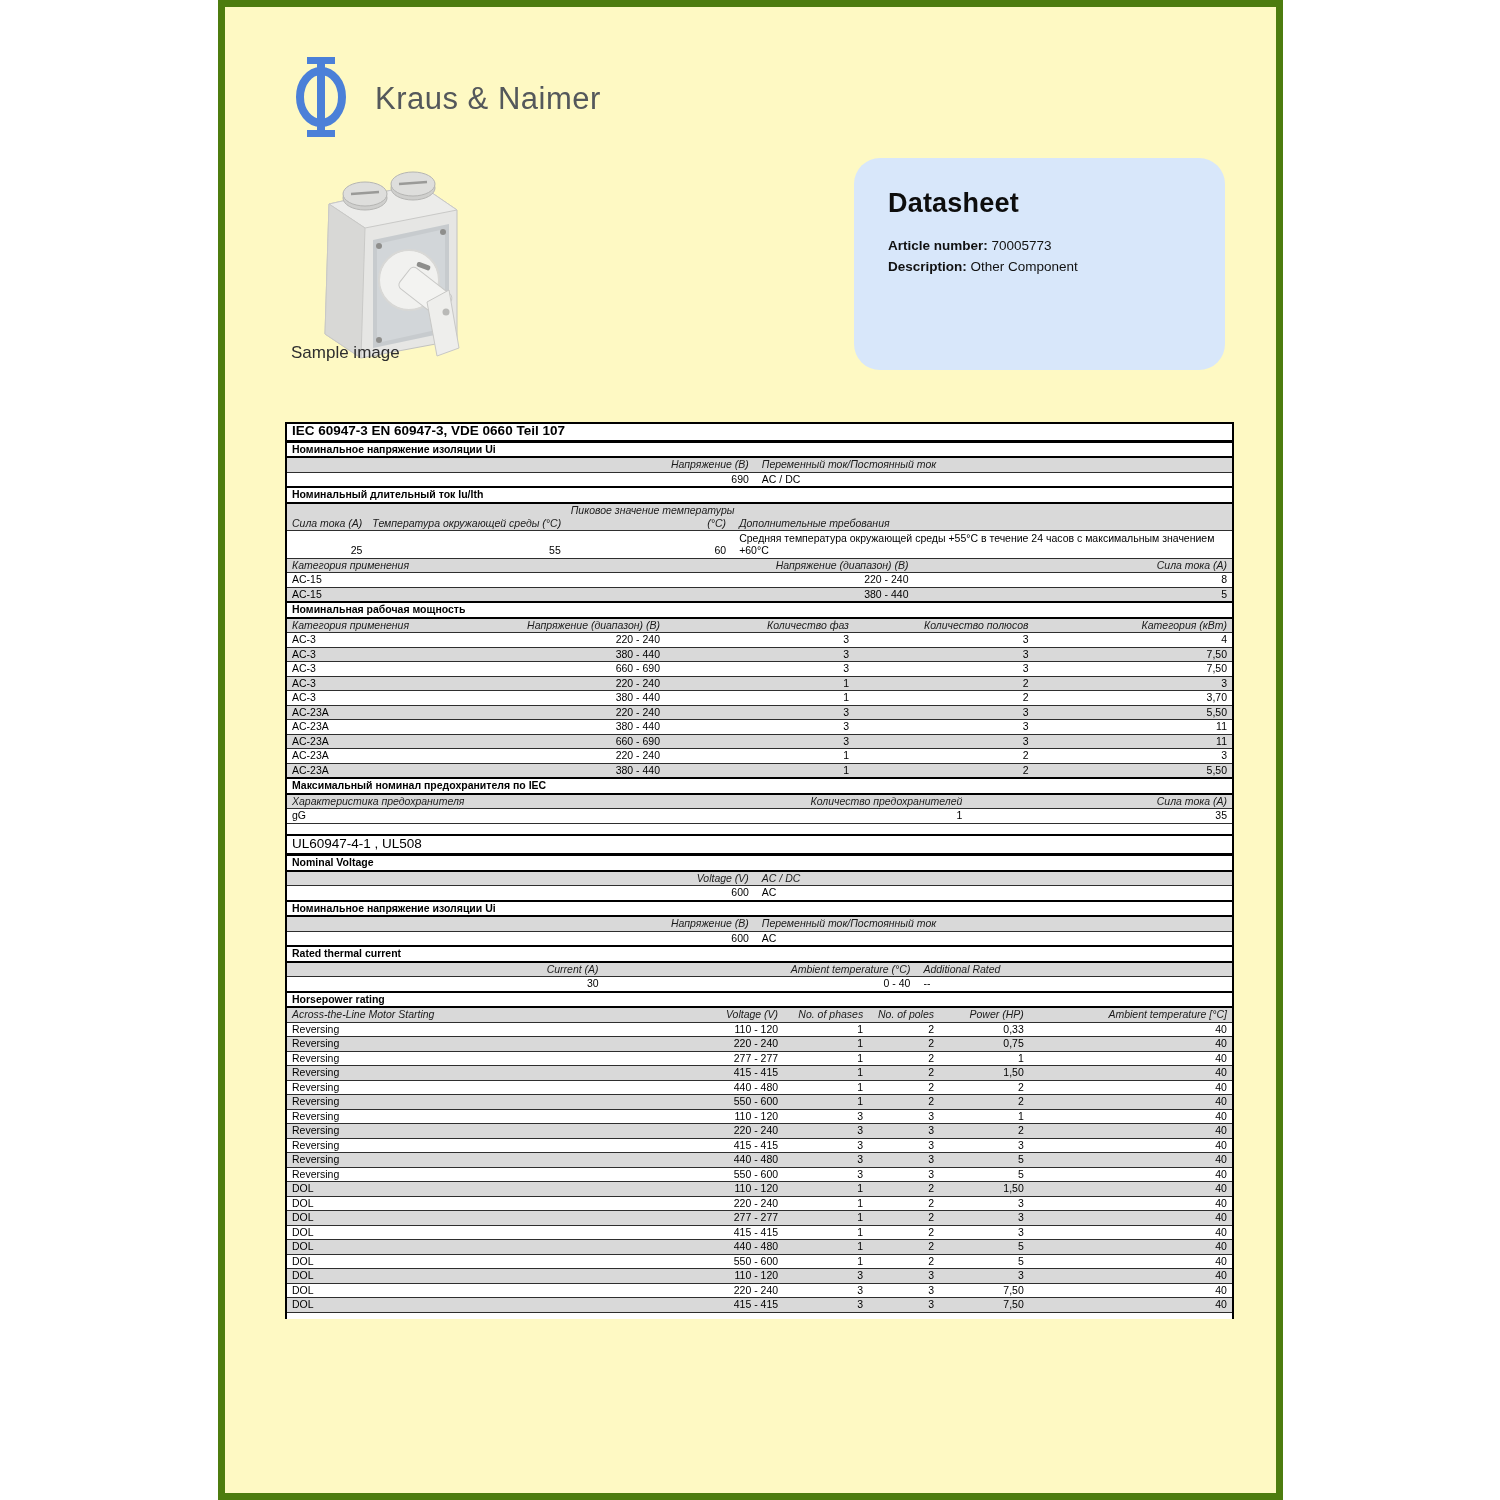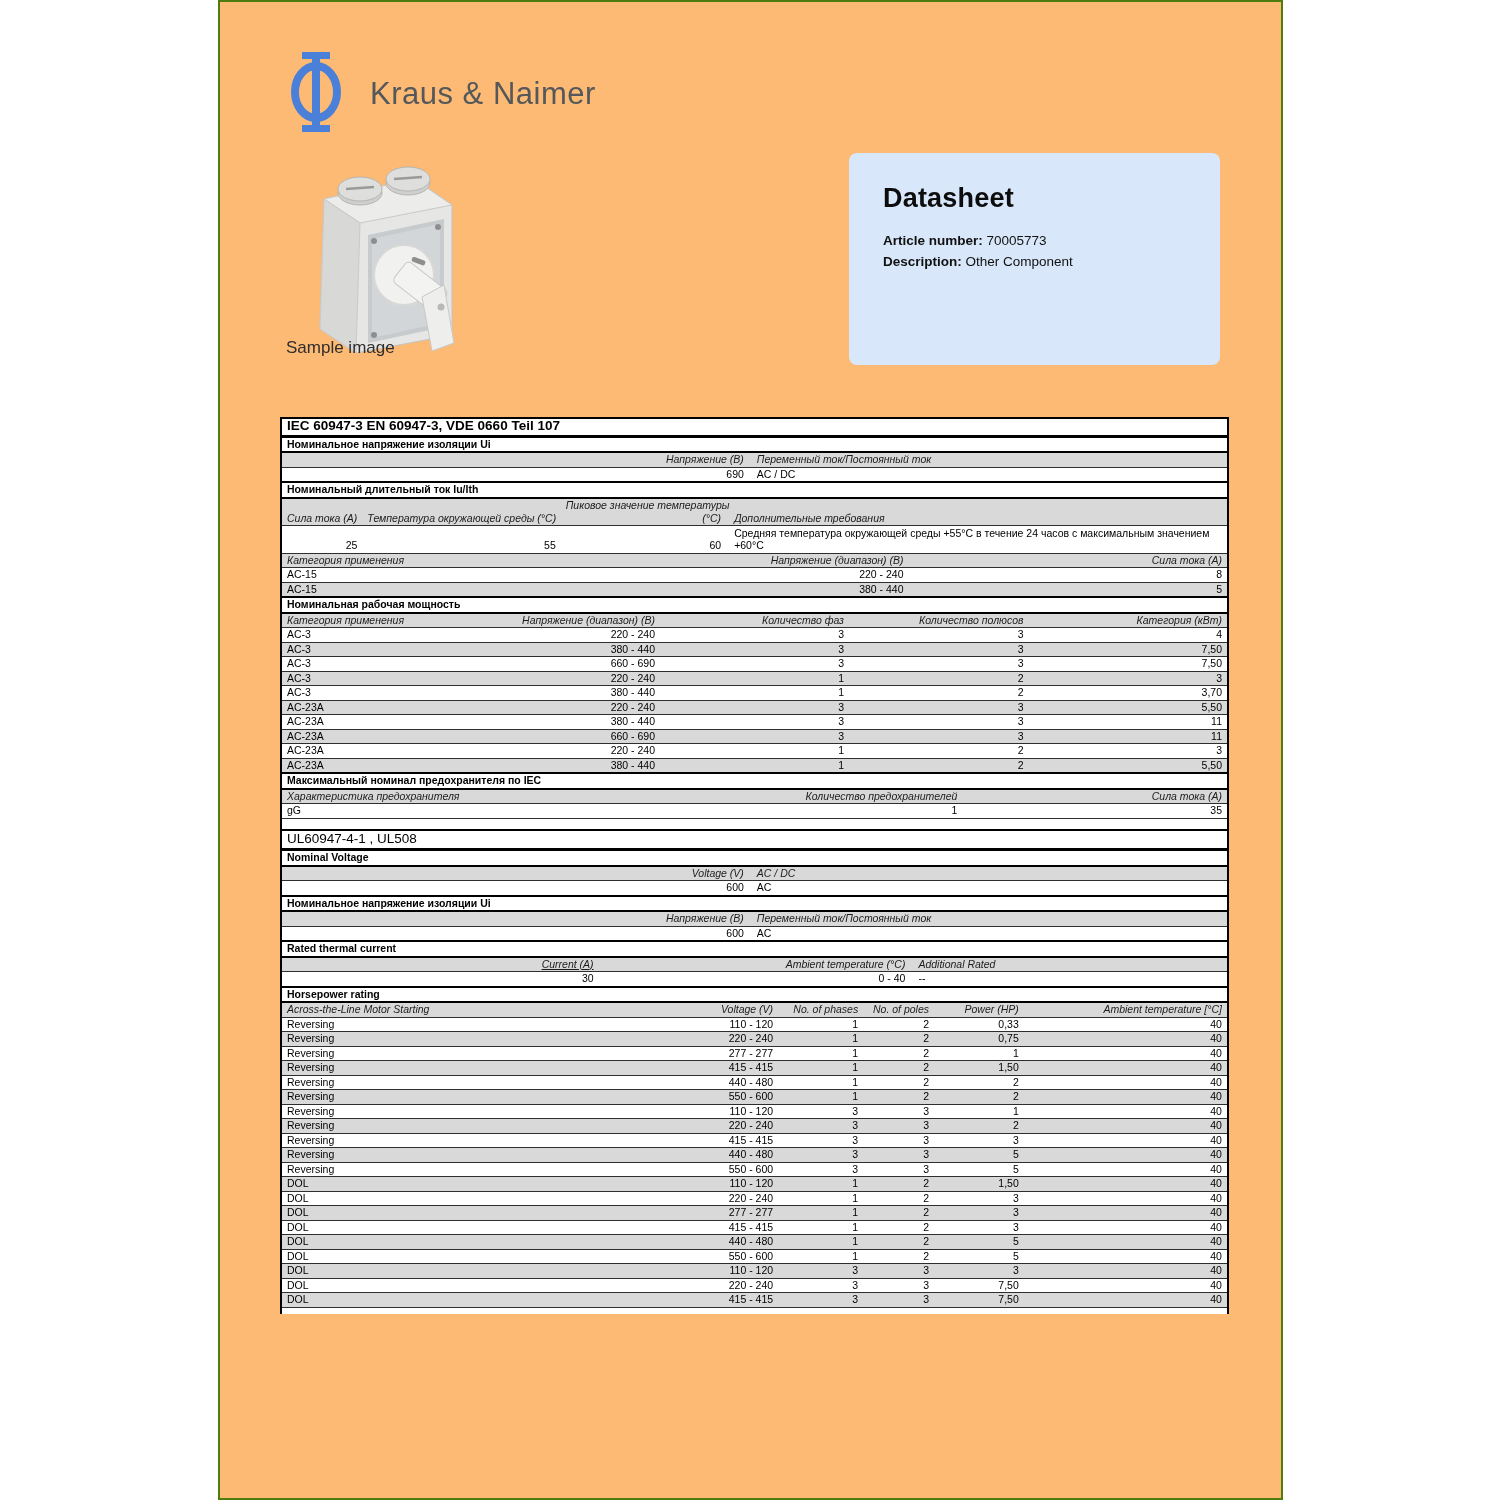--- a/index.html
+++ b/index.html
@@ -1,26 +1,26 @@
 <!DOCTYPE html>
 <html><head>
 <meta charset="utf-8">
 <style>
   *{box-sizing:border-box;margin:0;padding:0}
   html,body{width:1500px;height:1500px;background:#fff;font-family:"Liberation Sans",sans-serif;}
   .canvas{position:relative;width:1500px;height:1500px;background:#fff;overflow:hidden}
-  .page{position:absolute;left:218px;top:0;width:1065px;height:1500px;background:#fdba74;border:2px solid #4d7c0f}
+  .page{position:absolute;left:218px;top:0;width:1065px;height:1500px;background:#fef9c3;border:7px solid #4d7c0f}
   
   .logo{position:absolute;left:70px;top:50px;display:flex;align-items:center;gap:26px}
   .brand{font-size:31px;font-weight:400;color:#54585b;letter-spacing:.5px}
   
   .figure{position:absolute;left:74px;top:155px;width:180px}
   .caption{position:absolute;left:66px;top:336px;font-size:17px;color:#2e2e2e}
   
-  .card{position:absolute;left:629px;top:151px;width:371px;height:212px;background:#d8e7fa;border-radius:8px;padding:30px 0 0 34px}
+  .card{position:absolute;left:629px;top:151px;width:371px;height:212px;background:#d8e7fa;border-radius:26px;padding:30px 0 0 34px}
   .card h1{font-size:27px;font-weight:700;color:#0d0d0d;letter-spacing:.2px}
   .card .meta{margin-top:16px;font-size:13.5px;line-height:21px;color:#111}
   .card .meta b{font-weight:700}
   
   .tbl{position:absolute;left:60px;top:415px;width:949px;border:2px solid #000;border-bottom:none;font-size:10.5px;line-height:12.5px;color:#000}
   .r{display:flex;align-items:flex-end;min-height:13.9px;border-bottom:1px solid #2e2e2e;background:#fff}
   .tbl .r:first-child{border-top:none;margin-top:0}
   .r.shade{background:#d9d9d9}
   .r.hdr{font-style:italic;color:#1b1b1b}
   .r.h2{min-height:27.5px}
@@ -261,21 +261,21 @@
           <span class="c al" style="width: 50.6%; padding-left: 8px;">Переменный ток/Постоянный ток</span>
         </div>
         <div class="r">
           <span class="c ar" style="width: 49.4%;">600</span>
           <span class="c al" style="width: 50.6%; padding-left: 8px;">AC</span>
         </div>
         <div class="r sec">
           <span class="c full">Rated thermal current</span>
         </div>
         <div class="r shade hdr">
-          <span class="c ar" style="width: 33.5%; text-decoration: underline;">Current (A)</span>
+          <span class="c ar" style="width: 33.5%;">Current (A)</span>
           <span class="c ar" style="width: 33%;">Ambient temperature (°C)</span>
           <span class="c al" style="width: 33.5%; padding-left: 8px;">Additional Rated</span>
         </div>
         <div class="r">
           <span class="c ar" style="width: 33.5%;">30</span>
           <span class="c ar" style="width: 33%;">0 - 40</span>
           <span class="c al" style="width: 33.5%; padding-left: 8px;">--</span>
         </div>
         <div class="r sec">
           <span class="c full">Horsepower rating</span>

